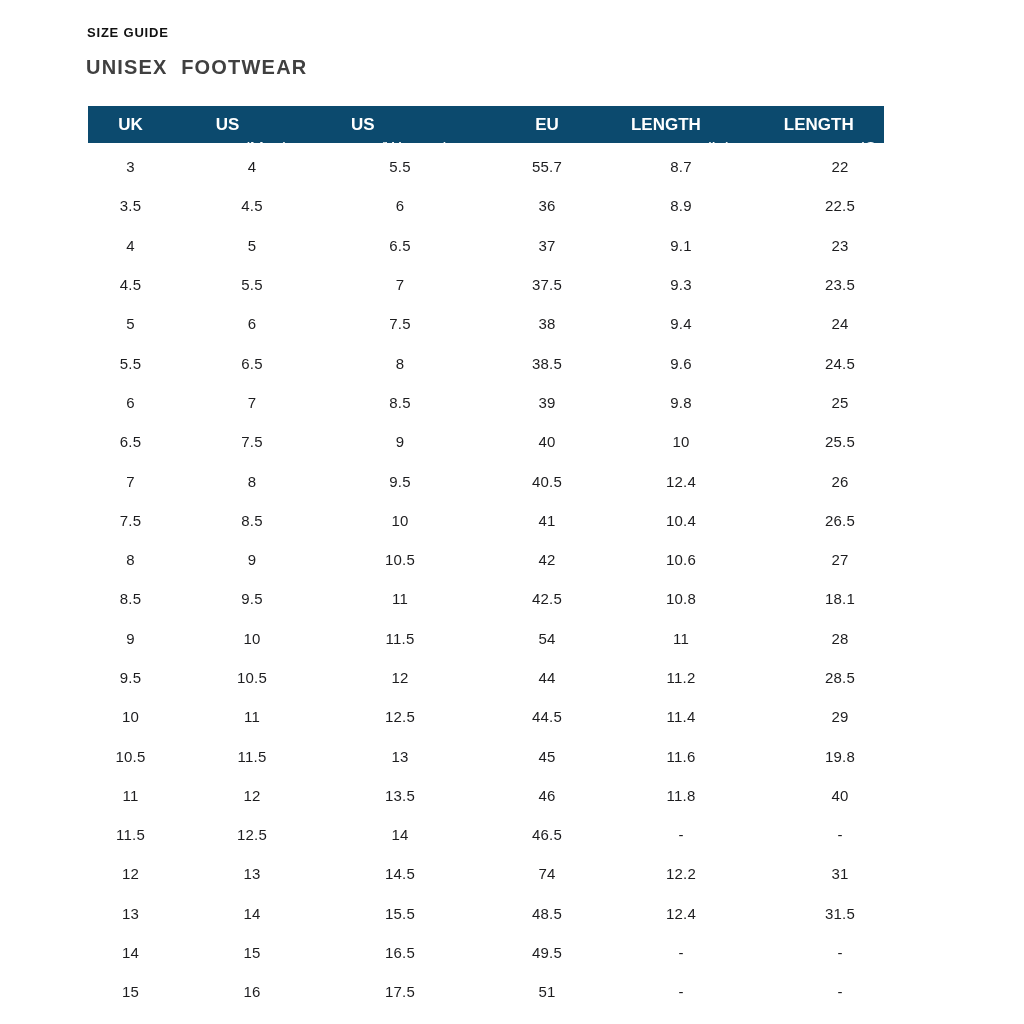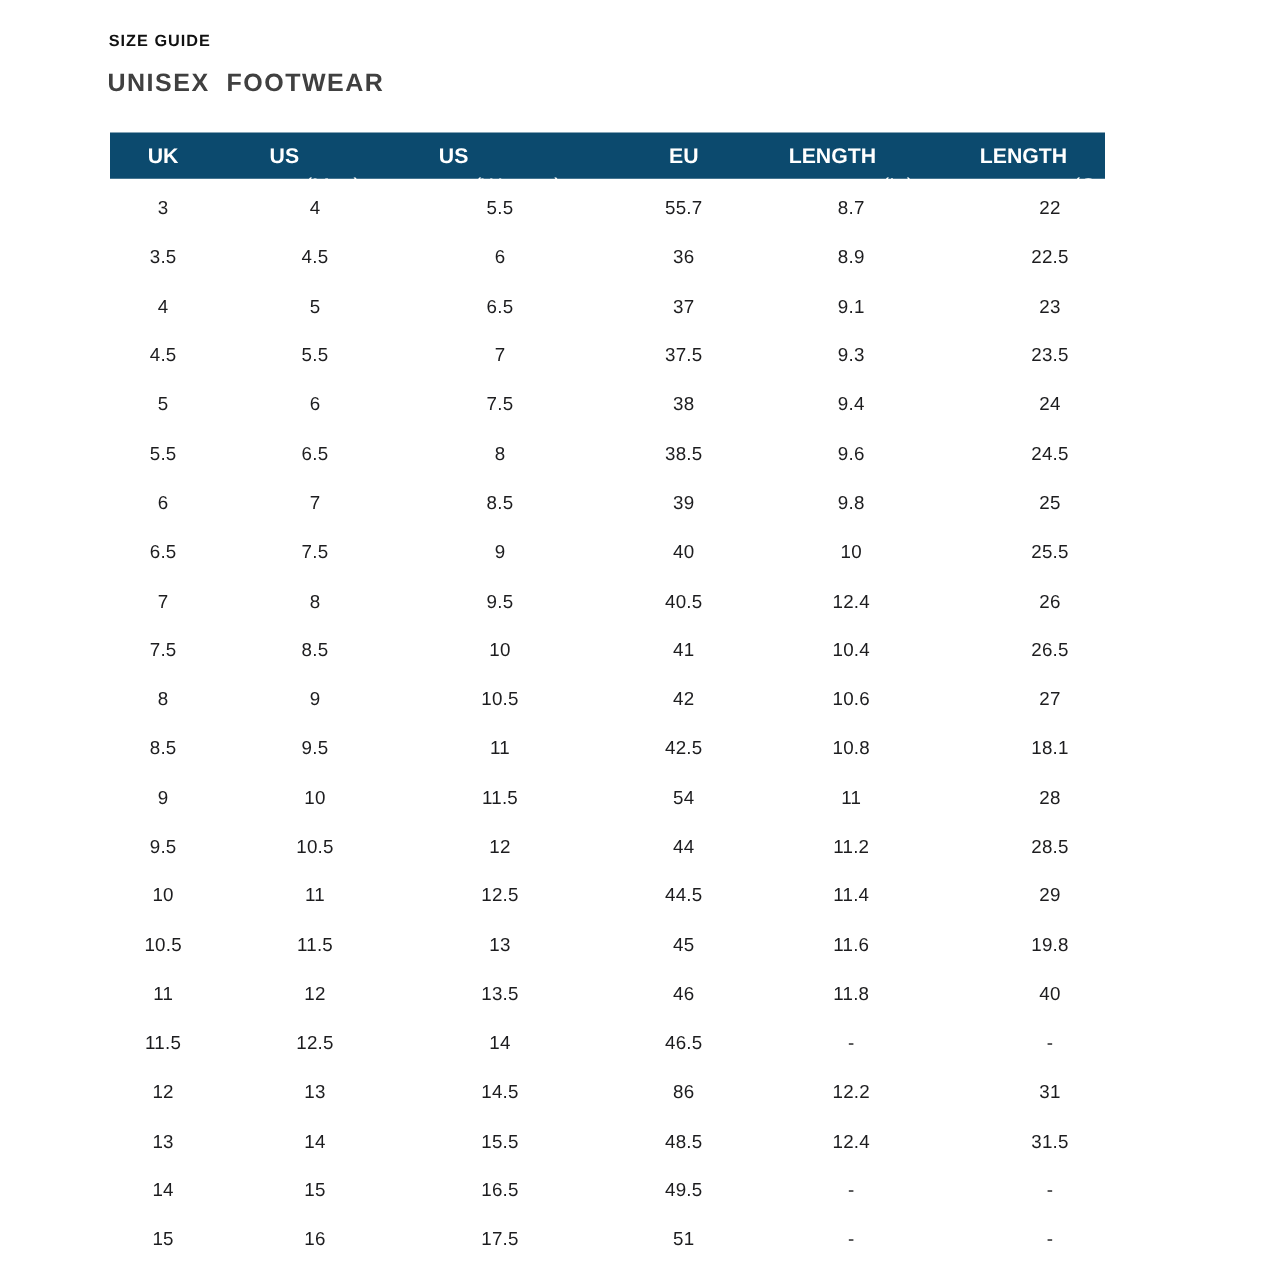--- a/index.html
+++ b/index.html
@@ -255,21 +255,21 @@
           <div class="tcell c1">12.5</div>
           <div class="tcell c2">14</div>
           <div class="tcell c3">46.5</div>
           <div class="tcell c4">-</div>
           <div class="tcell c5">-</div>
         </div>
         <div class="trow">
           <div class="tcell c0">12</div>
           <div class="tcell c1">13</div>
           <div class="tcell c2">14.5</div>
-          <div class="tcell c3">86</div>
+          <div class="tcell c3">74</div>
           <div class="tcell c4">12.2</div>
           <div class="tcell c5">31</div>
         </div>
         <div class="trow">
           <div class="tcell c0">13</div>
           <div class="tcell c1">14</div>
           <div class="tcell c2">15.5</div>
           <div class="tcell c3">48.5</div>
           <div class="tcell c4">12.4</div>
           <div class="tcell c5">31.5</div>

